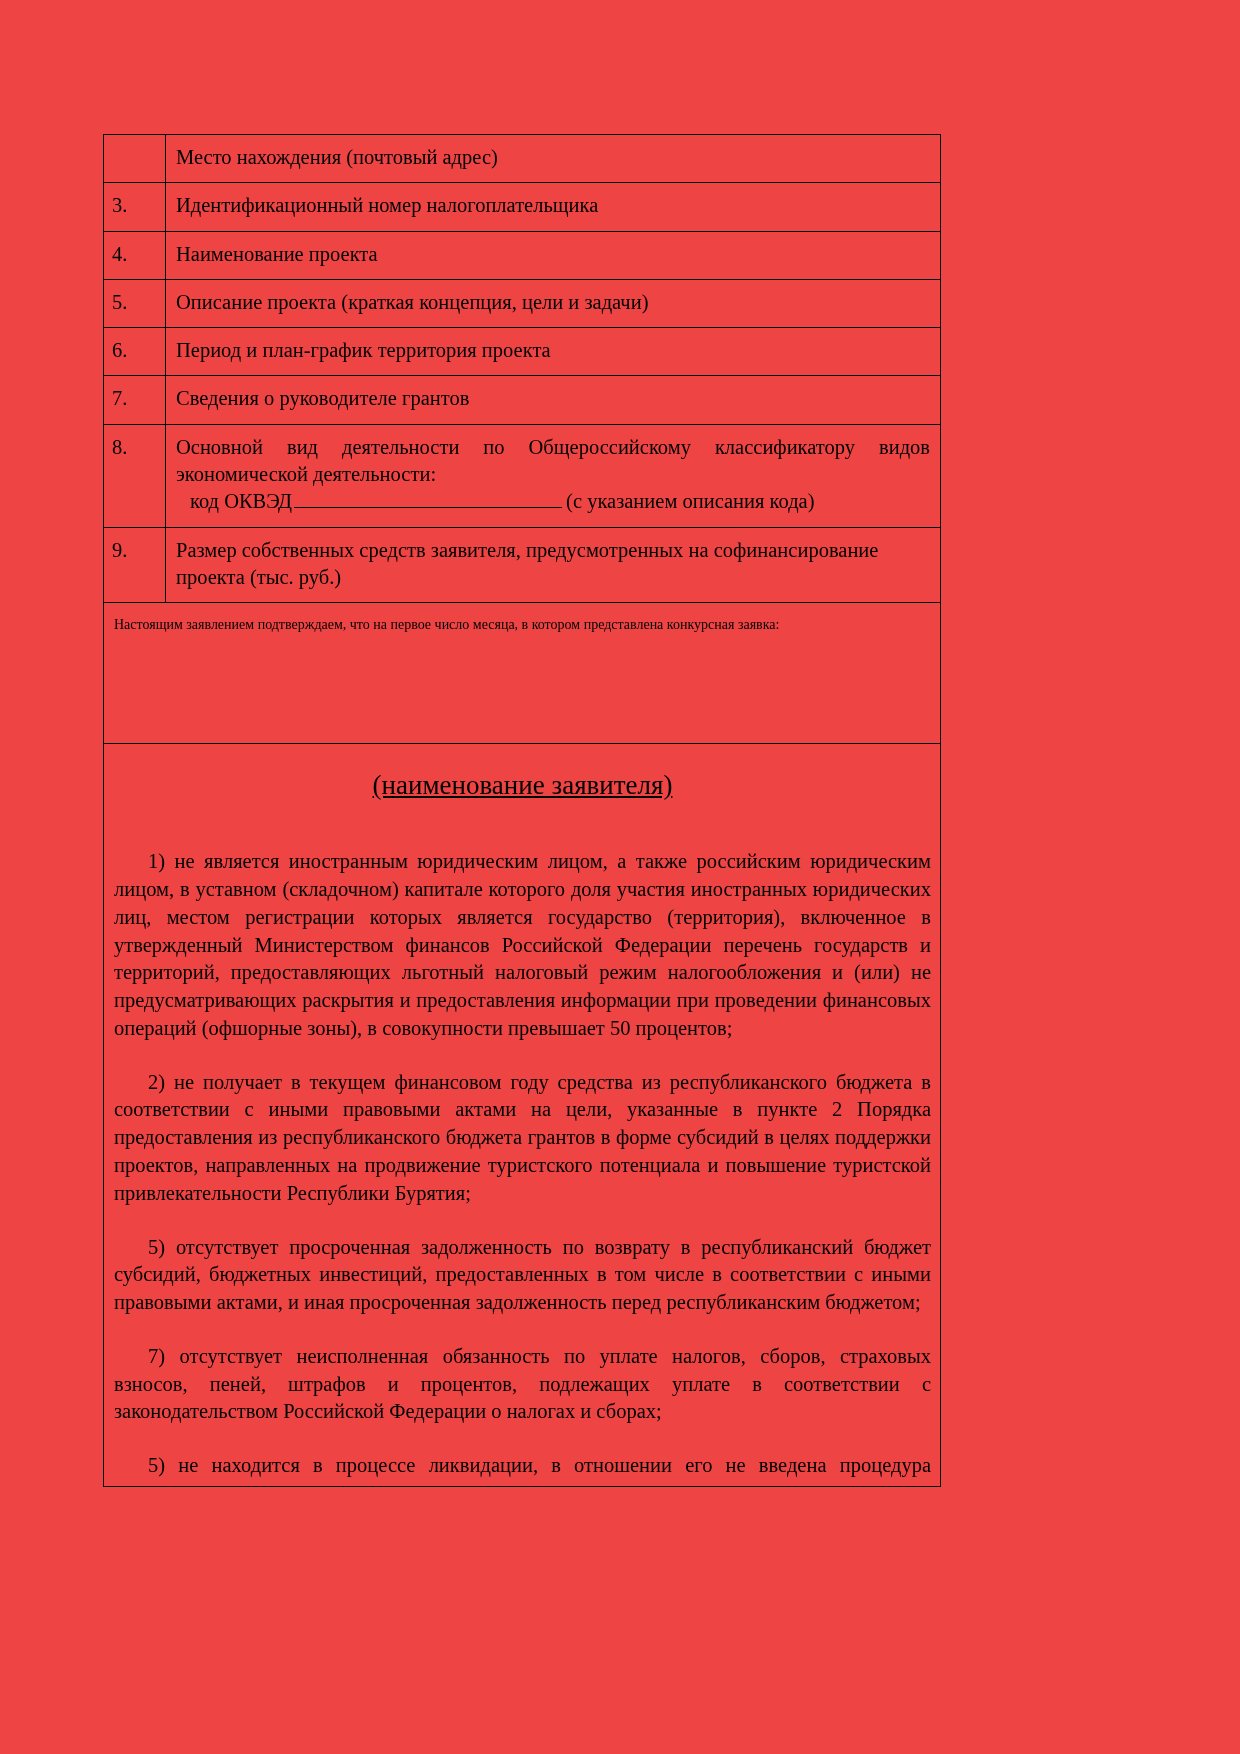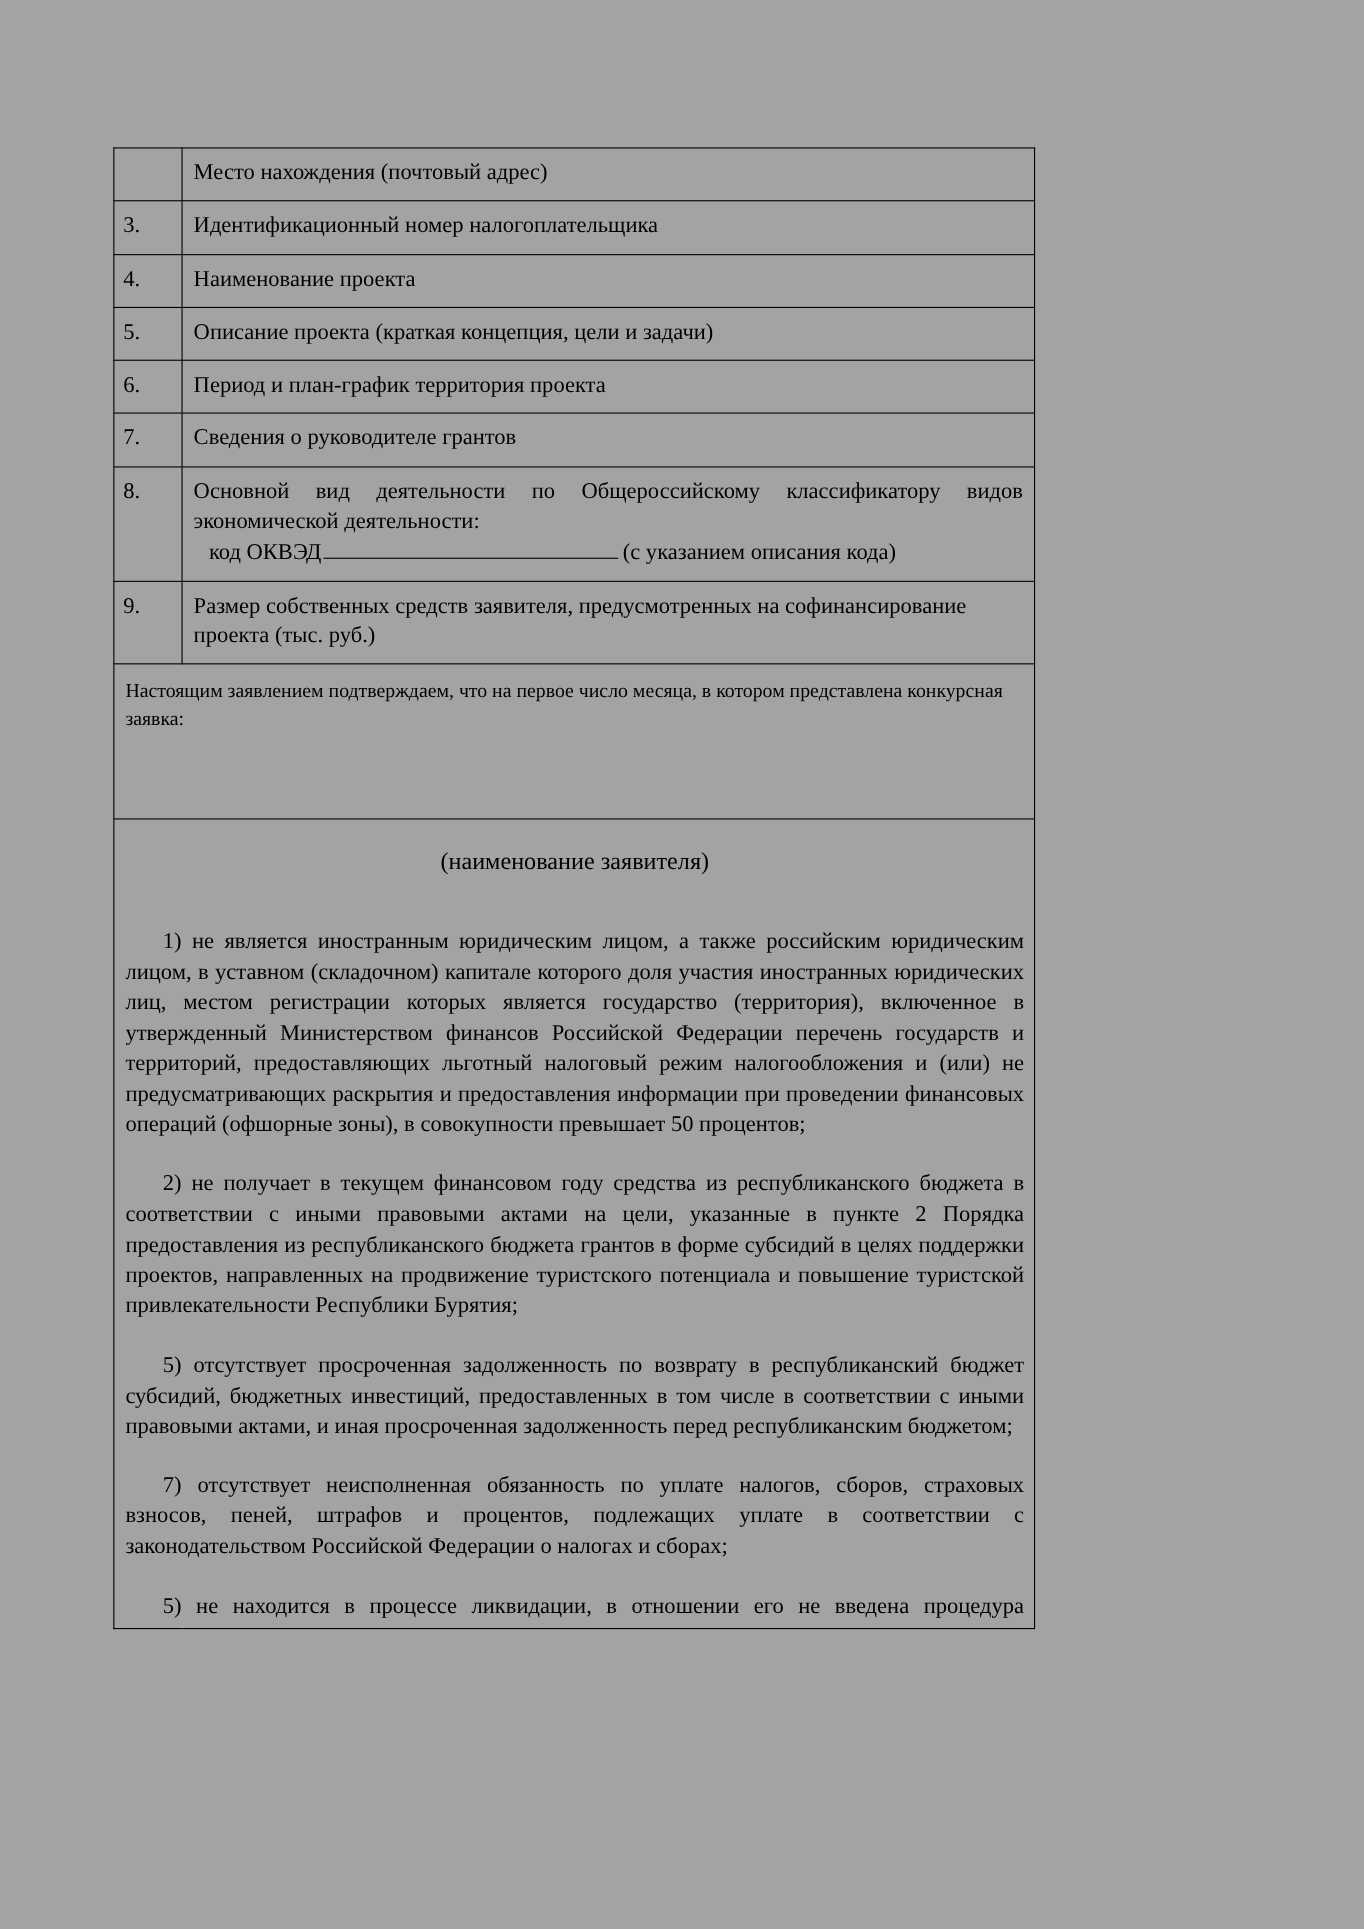--- a/index.html
+++ b/index.html
@@ -16,21 +16,21 @@
     color: #000000;
     overflow: hidden;
   }
 
   .page {
     position: absolute;
     left: 0;
     top: 0;
     width: 1240px;
     height: 1754px;
-    background: #a3a3a3;
+    background: #ef4444;
   }
 
   
   .form-table {
     position: absolute;
     left: 103px;
     top: 134px;
     width: 838px;
     border-collapse: collapse;
     table-layout: fixed;
@@ -71,33 +71,34 @@
     margin: 0 4px 0 2px;
   }
 
   
   .statement-cell {
     padding: 12px 10px 10px 10px !important;
     height: 118px;
   }
   .statement-cell p {
     margin: 0;
-    font-size: 18px;
+    font-size: 14px;
     line-height: 1.36;
   }
 
   
   .body-cell {
     padding: 10px 9px 6px 10px !important;
   }
   .applicant-caption {
     text-align: center;
-    font-size: 22px;
+    font-size: 27px;
     margin: 14px 0 0 0;
     line-height: 1.3;
+    text-decoration: underline;
   }
   .clause {
     margin: 26px 0 0 0;
     font-size: 20.5px;
     line-height: 1.355;
     text-align: justify;
     text-align-last: left;
     text-indent: 34px;
   }
   .clause.first {

